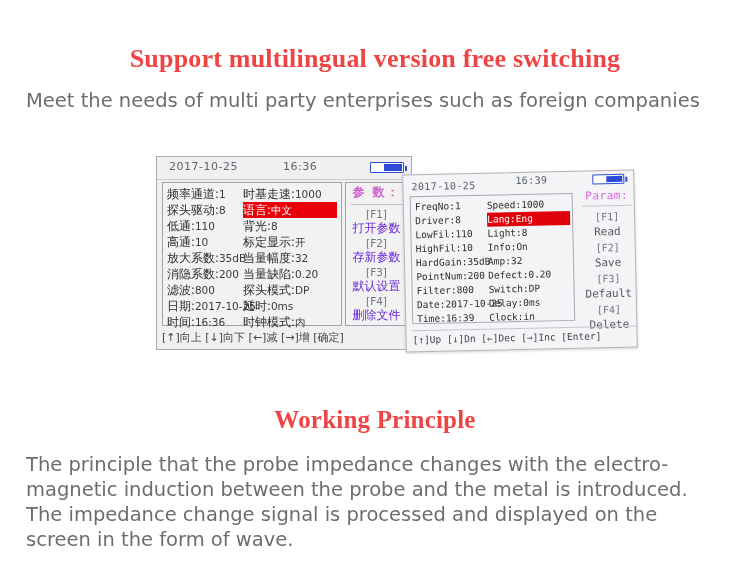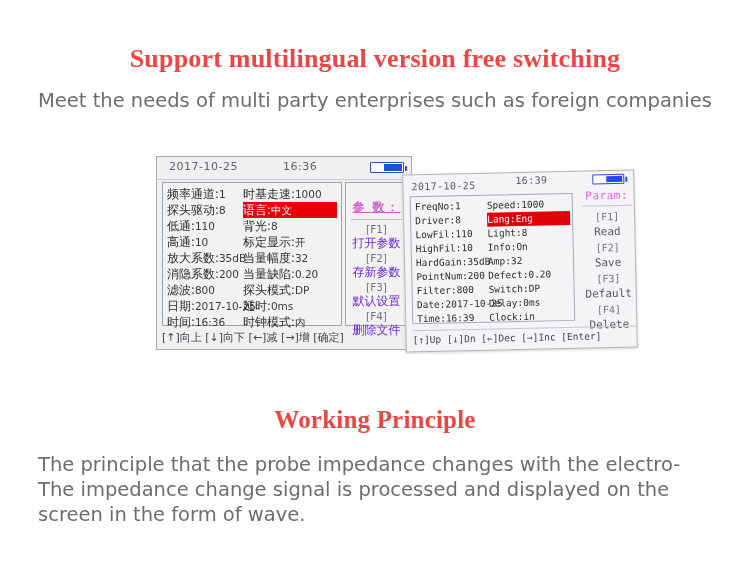--- a/index.html
+++ b/index.html
@@ -22,21 +22,20 @@
     letter-spacing:.2px;
   }
   .h1{position:absolute;left:0;top:44px;width:750px;}
   .h2{position:absolute;left:0;top:406px;width:750px;font-size:25px;}
 
   .para{
     font-family:"DejaVu Sans", sans-serif;
     color:#6d6d6d;
     font-size:19.5px;
     line-height:25px;
-    margin-left:12px;
   }
   .sub1{position:absolute;left:26px;top:88px;width:700px;}
   .body2{position:absolute;left:26px;top:452px;width:700px;}
   .body2 .ln{display:block;white-space:pre;}
 
   
   .shots{position:absolute;left:0;top:0;width:750px;height:580px;}
 
   
   .dev-cn{
@@ -79,21 +78,21 @@
   .cn-row .cjk{font-size:12px;}
   .cn-row .val{font-size:10.5px;color:#3a3a3a;}
   .cn-row.sel{background:#e8000b;color:#ffffff;width:94px;}
   .cn-row.sel .val{color:#ffffff;}
 
   .cn-side{
     position:absolute;left:188px;top:3px;width:63px;height:144px;
     border:1px solid #9ea3ae;background:#f2f2f2;box-sizing:border-box;
     text-align:center;
   }
-  .cn-side-title{font-size:12px;color:#cf5fd0;margin-top:16px;letter-spacing:2px;font-weight:bold;text-decoration:underline;}
+  .cn-side-title{font-size:12px;color:#cf5fd0;margin-top:1px;letter-spacing:2px;font-weight:bold;}
   .cn-side-rule{height:1px;background:#b9bcc6;margin:3px 5px 2px;}
   .cn-fk{font-size:10.5px;color:#6f7480;line-height:14px;}
   .cn-fl{font-size:12px;color:#6d28d9;line-height:15px;}
 
   .cn-keys{
     position:absolute;left:5px;bottom:3px;width:246px;height:17px;
     font-size:11px;color:#43454d;line-height:17px;white-space:nowrap;
   }
 
   
@@ -260,17 +259,18 @@
       <div class="en-keys-rule"></div>
       <div class="en-keys">[↑]Up [↓]Dn [←]Dec [→]Inc [Enter]</div>
     </div>
 
   </div>
 
   <div class="heading h2">Working Principle</div>
 
   <div class="para body2">
     <span class="ln">The principle that the probe impedance changes with the electro-</span>
+    <span class="ln">magnetic induction between the probe and the metal is introduced.</span>
     <span class="ln">The impedance change signal is processed and displayed on the</span>
     <span class="ln">screen in the form of wave.</span>
   </div>
 
 </div>
 
 </body></html>

